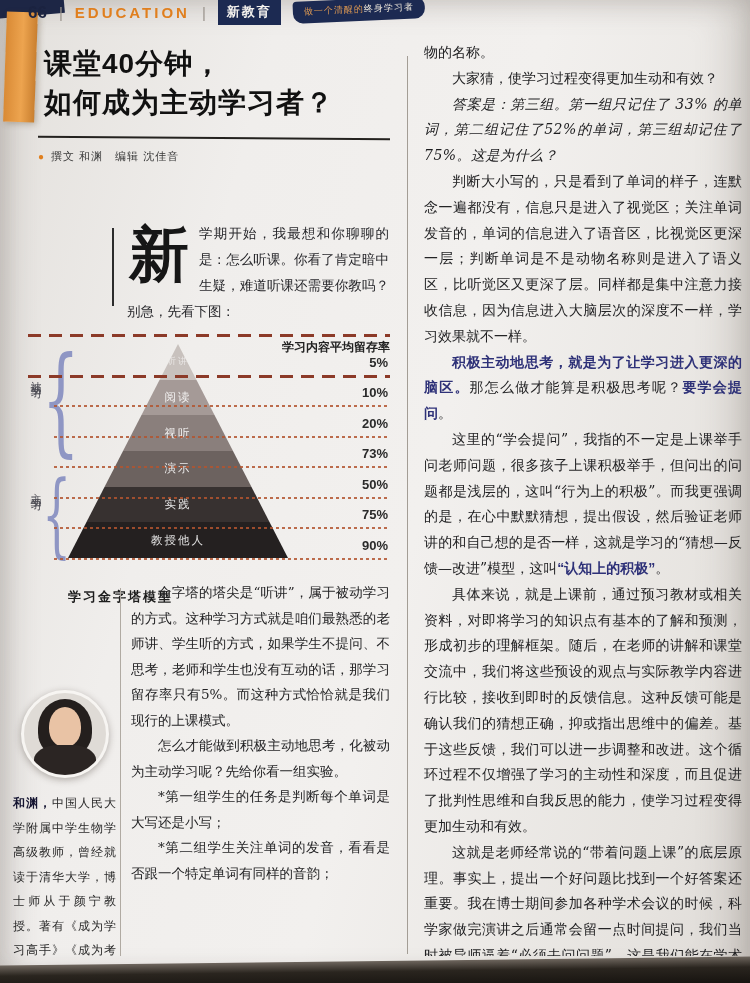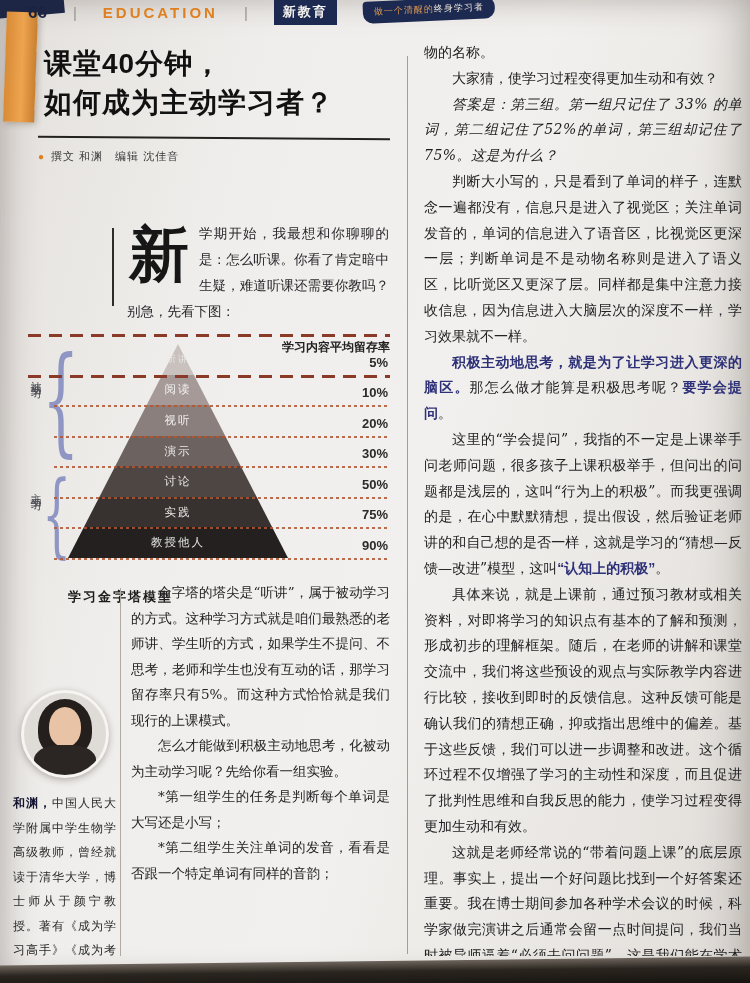--- a/index.html
+++ b/index.html
@@ -7,21 +7,21 @@
     position:relative;width:750px;height:983px;overflow:hidden;
     background:linear-gradient(105deg,#e3e0dc 0%,#f0eeec 28%,#f2f0ee 55%,#e6e3df 88%,#ddd9d5 100%);
     box-shadow:inset -20px 0 35px rgba(110,100,90,.22), inset 14px 0 28px rgba(95,85,75,.18), inset 0 -10px 20px rgba(100,92,84,.15);
     font-family:"Liberation Sans",sans-serif;color:#222;
   }
   
   .corner-navy{position:absolute;left:-10px;top:-8px;width:74px;height:24px;background:#1d2645;transform:rotate(-5deg);}
   .spine-orange{position:absolute;left:5px;top:12px;width:31px;height:110px;background:linear-gradient(90deg,#d98a35,#eda44f 55%,#c97f2f);transform:rotate(2deg);box-shadow:2px 2px 6px rgba(80,60,30,.3);}
   .bottom-bar{position:absolute;left:-12px;bottom:-8px;width:780px;height:30px;background:linear-gradient(#6e665e,#2a251f 35%,#120f0c);transform:rotate(-.7deg);}
   
-  .header{position:absolute;left:28px;top:0px;display:flex;align-items:center;gap:26px;}
+  .header{position:absolute;left:28px;top:0px;display:flex;align-items:center;gap:12px;}
   .pagenum{font-size:17px;font-weight:900;color:#1b2340;line-height:1;}
   .hsep{color:#9a948c;font-size:15px;font-weight:300;}
   .section-en{font-size:15px;font-weight:800;color:#e07f1e;letter-spacing:3px;}
   .section-cn{background:#1c2a52;color:#f4f2ee;font-size:13px;font-weight:700;padding:3px 9px 4px;letter-spacing:2px;}
   .badge{background:#1c2a52;border-radius:4px 10px 10px 10px;padding:4px 11px 5px;transform:rotate(-2.5deg) translateY(-3px);font-size:9px;letter-spacing:1px;white-space:nowrap;}
   .badge .b1{color:#e09a52;}
   .badge .b2{color:#ece6da;}
   
   .title{position:absolute;left:44px;top:44px;font-size:28px;line-height:39px;font-weight:900;color:#111;letter-spacing:1px;}
   .title-rule{position:absolute;left:38px;top:137px;width:352px;height:2px;background:#24221f;transform:rotate(.4deg);}
@@ -118,40 +118,37 @@
         </div>
         <div class="band b1">
           <span>阅读</span>
         </div>
         <div class="band b2">
           <span>视听</span>
         </div>
         <div class="band b3">
           <span>演示</span>
         </div>
-        <div class="band b4">
-          <span>讨论</span>
-        </div>
         <div class="band b5">
           <span>实践</span>
         </div>
         <div class="band b6">
           <span>教授他人</span>
         </div>
       </div>
     <div>
         <div class="dash-line thick" style="top: 8px;"></div>
         <div class="dash-line thick" style="top: 48.57px;"></div>
         <div class="pct" style="top: 28.57px;">5%</div>
         <div class="dash-line thin" style="top: 79.14px;"></div>
         <div class="pct" style="top: 59.14px;">10%</div>
         <div class="dash-line thin" style="top: 109.71px;"></div>
         <div class="pct" style="top: 89.71px;">20%</div>
         <div class="dash-line thin" style="top: 140.28px;"></div>
-        <div class="pct" style="top: 120.28px;">30%</div>
+        <div class="pct" style="top: 120.28px;">73%</div>
         <div class="dash-line thin" style="top: 170.85px;"></div>
         <div class="pct" style="top: 150.85px;">50%</div>
         <div class="dash-line thin" style="top: 201.42px;"></div>
         <div class="pct" style="top: 181.42px;">75%</div>
         <div class="dash-line thin" style="top: 231.99px;"></div>
         <div class="pct" style="top: 211.99px;">90%</div>
       </div>
     <div class="fig-caption">学习金字塔模型</div>
   </div>
 

